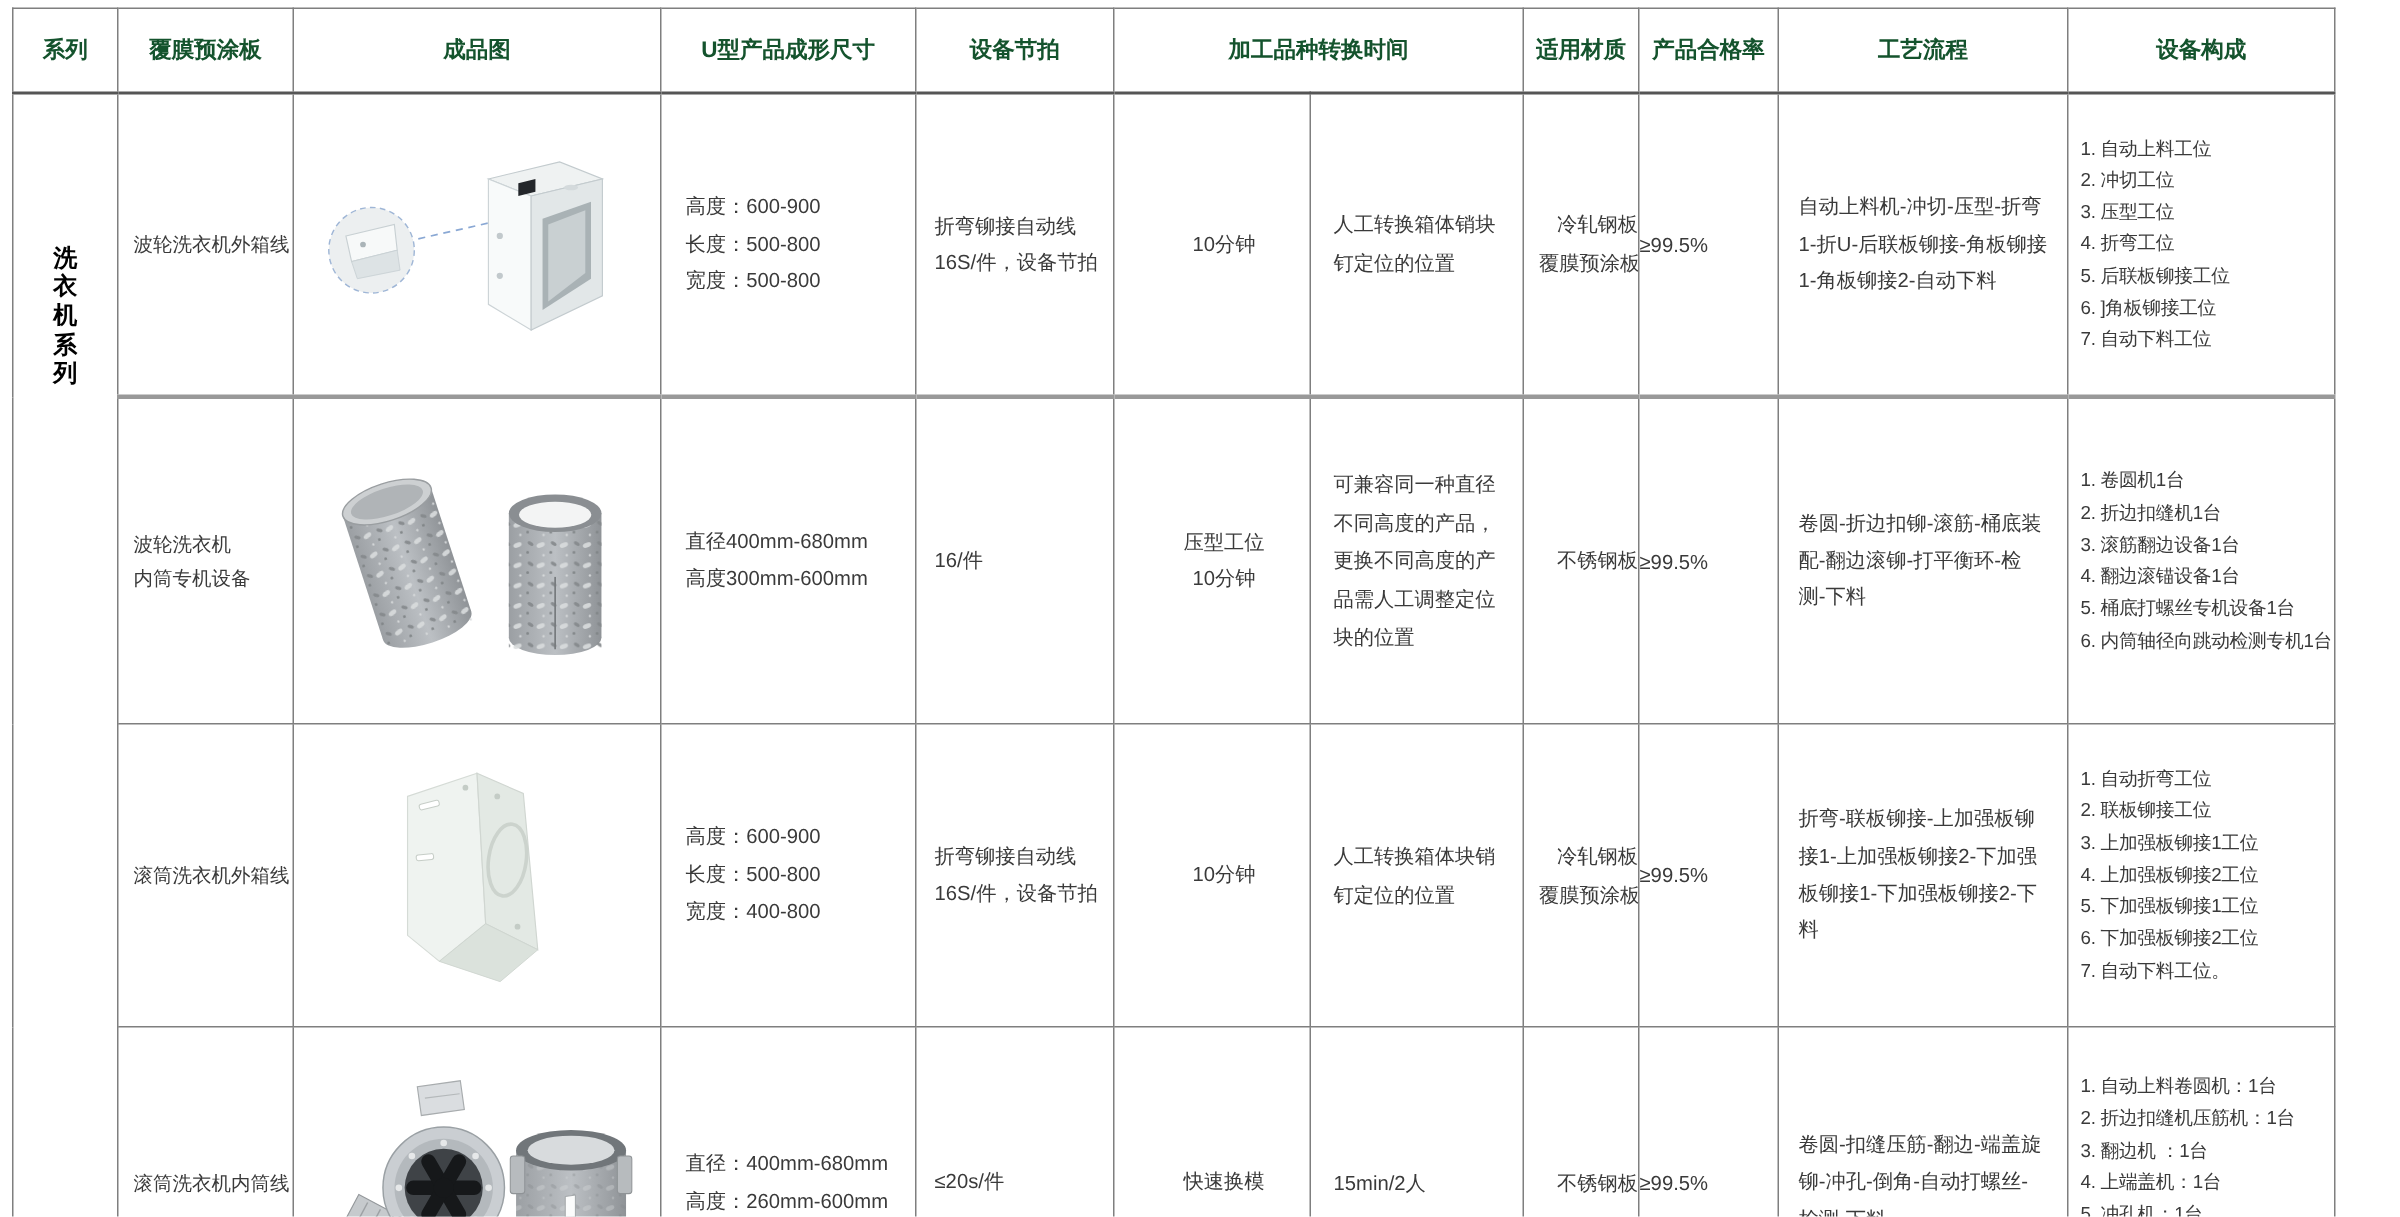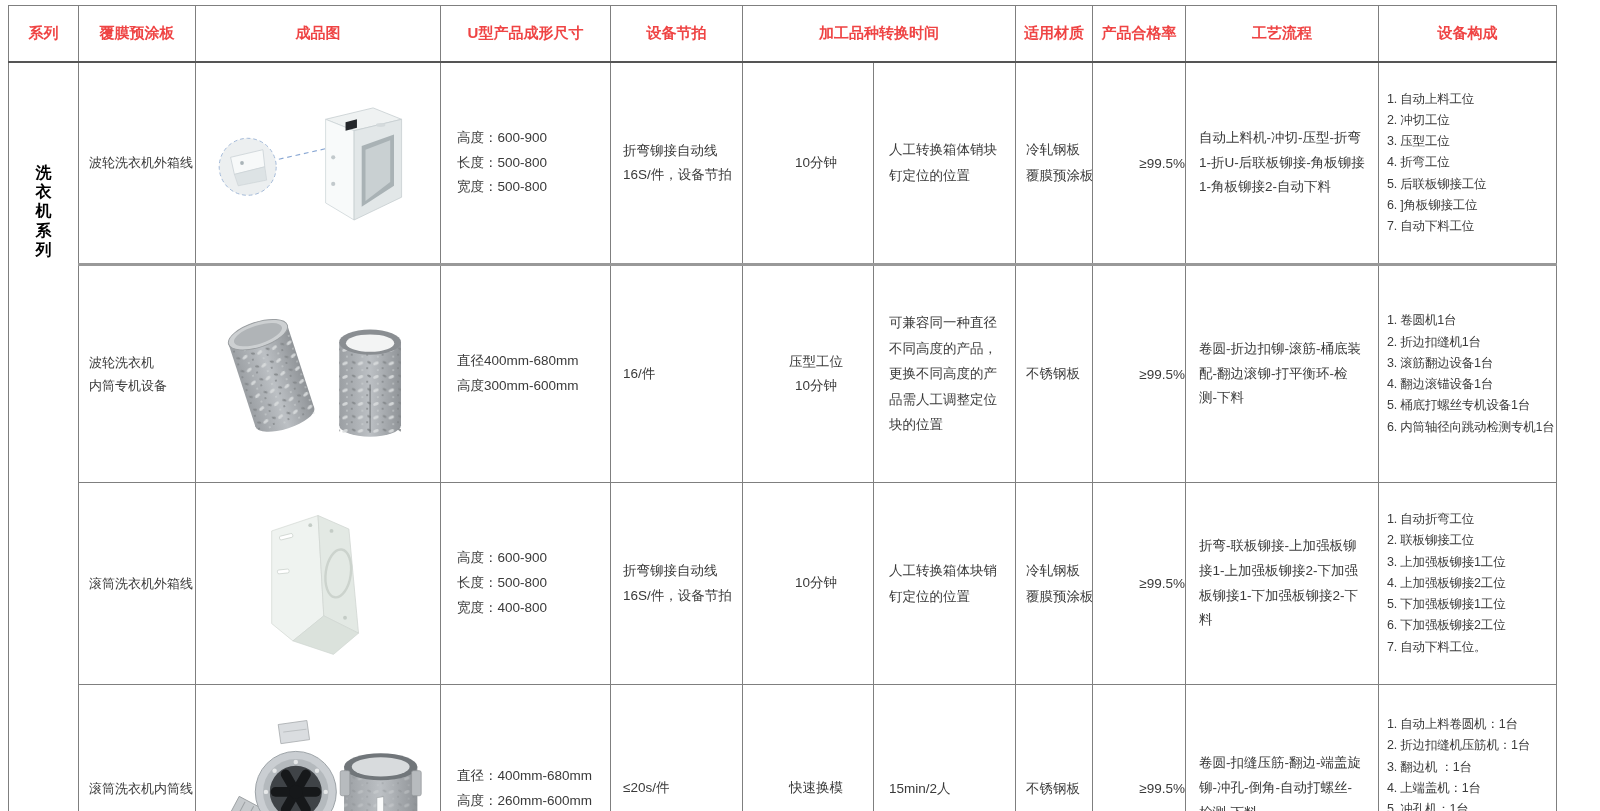--- a/index.html
+++ b/index.html
@@ -16,41 +16,41 @@
     border-bottom:3px solid #8d8d85;
   }
   th,td{
     border:1px solid #7f7f7f;
     padding:0;overflow:hidden;
     vertical-align:middle;
     white-space:pre-line;
     font-size:13.5px;
   }
   thead th{
-    height:55px;font-size:15px;font-weight:bold;color:#ef4444;
+    height:55px;font-size:15px;font-weight:bold;color:#14532d;
     text-align:center;background:#fff;border-bottom:2px solid #555;
   }
   tr.r1>td{height:176px;border-bottom:3px solid #999;}
   tr.r2>td{height:192px;}
   tr.r3>td{height:177px;}
   tr.r4>td{height:183px;}
   td.series{vertical-align:top;text-align:center;border-bottom:1px solid #7f7f7f;}
   .series-text{
     width:18px;margin:85px auto 0;word-break:break-all;
     font-weight:bold;color:#000;font-size:16px;line-height:1.2;
     text-align:center;white-space:normal;
   }
   td.pt{text-align:left;padding-left:10px;font-size:13px;line-height:1.8;}
   td.img{text-align:center;vertical-align:middle;}
   td.dim{text-align:left;padding-left:16px;line-height:1.85;white-space:pre;}
   td.takt{text-align:left;padding-left:12px;line-height:1.8;white-space:pre;}
   td.ct{text-align:center;line-height:1.8;padding-left:16px;}
   td.cm{text-align:left;padding:0 15px;line-height:1.9;}
-  td.mat{text-align:left;padding-left:10px;line-height:1.9;white-space:pre;font-family:Liberation Serif, serif;}
-  td.rate{text-align:right;}
+  td.mat{text-align:right;padding-left:10px;line-height:1.9;white-space:pre;font-family:Liberation Serif, serif;}
+  td.rate{text-align:left;}
   td.flow{text-align:left;padding:12px 13px;line-height:1.85;}
   td.equip{text-align:left;padding-left:8px;font-size:12.5px;line-height:1.7;white-space:pre;letter-spacing:-0.2px;}
   svg{display:block;margin:0 auto;}
 </style>
 </head>
 <body>
 
 <div class="sheet">
 <table class="spec">
   <colgroup>

